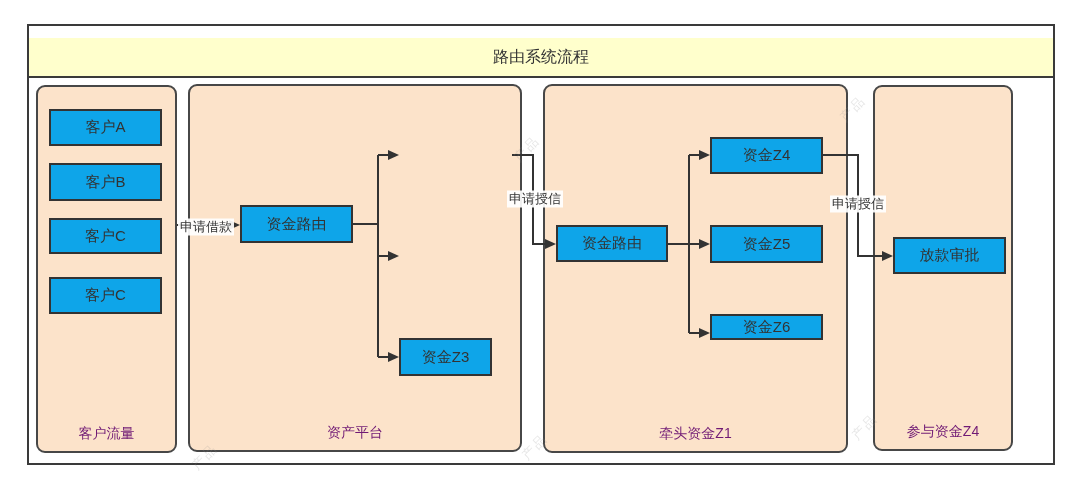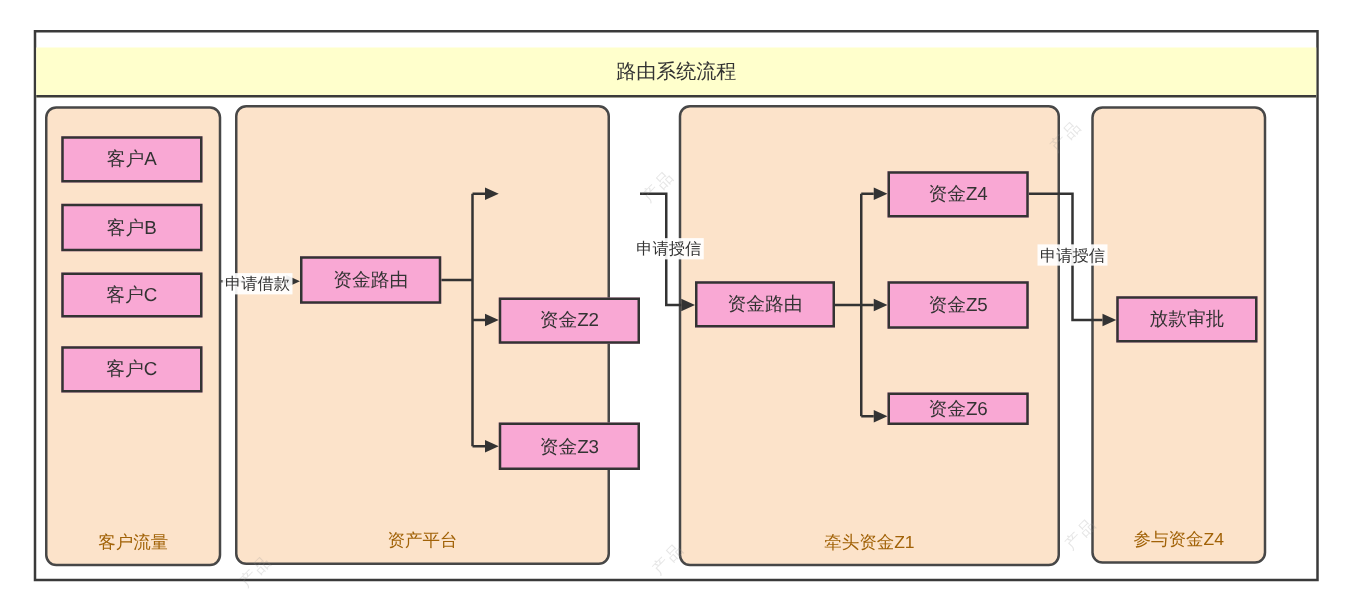--- a/index.html
+++ b/index.html
@@ -9,29 +9,29 @@
   .frame{position:absolute;left:27px;top:24px;width:1028px;height:441px;
          border:2px solid #3a3a3a;background:#fff;box-sizing:border-box;}
   .titlebar{position:absolute;left:0;top:0;width:100%;height:40px;
             background:#ffffcc;border-bottom:2px solid #3a3a3a;box-sizing:border-box;
             display:flex;align-items:center;justify-content:center;
             font-size:16px;color:#333;margin-top:12px;}
 
   .panel{position:absolute;background:#fce3ca;border:2px solid #474747;
          border-radius:9px;box-sizing:border-box;}
   .panel-label{position:absolute;left:0;right:0;bottom:8px;text-align:center;
-               font-size:14px;color:#a16207;}
+               font-size:14px;color:#701a75;}
 
-  .node{position:absolute;background:#f9a8d4;border:2px solid #333;
+  .node{position:absolute;background:#0ea5e9;border:2px solid #333;
         box-sizing:border-box;display:flex;align-items:center;justify-content:center;
         font-size:15px;color:#333;}
 
   .edge-label{position:absolute;transform:translate(-50%,-50%);
               background:rgba(255,255,255,0.92);padding:0 2px;
-              font-size:13px;color:#333;white-space:nowrap;line-height:17px;}
+              font-size:13px;color:#333;white-space:nowrap;line-height:17px;font-family:Liberation Mono, monospace;}
 
   .connectors{position:absolute;left:0;top:0;width:1080px;height:490px;
               pointer-events:none;}
   .connectors path{stroke:#333;stroke-width:2;fill:none;}
   .connectors polygon{fill:#333;stroke:none;}
 
   .wm{position:absolute;transform:rotate(-45deg);color:#8f8f8f;opacity:.22;
       font-size:13px;letter-spacing:2px;white-space:nowrap;}
 </style>
 </head>
@@ -41,21 +41,21 @@
 
   <div class="frame">
     <div class="titlebar">
       <span>路由系统流程</span>
     </div>
   </div>
 
   <div class="panel" style="left:36px;top:85px;width:141px;height:368px">
     <div class="panel-label">客户流量</div>
   </div>
-  <div class="panel" style="left:188px;top:84px;width:300px;height:368px">
+  <div class="panel" style="left:188px;top:84px;width:334px;height:368px">
     <div class="panel-label">资产平台</div>
   </div>
   <div class="panel" style="left:543px;top:84px;width:305px;height:369px">
     <div class="panel-label">牵头资金Z1</div>
   </div>
   <div class="panel" style="left:873px;top:85px;width:140px;height:366px">
     <div class="panel-label">参与资金Z4</div>
   </div>
 
   <svg class="connectors" viewBox="0 0 1080 490" xmlns="http://www.w3.org/2000/svg">
@@ -79,22 +79,21 @@
     <path d="M823 155 H858 V256 H882"></path>
     <polygon points="893,256 882,251 882,261"></polygon>
   </svg>
 
   <div class="node" style="left:49px;top:109px;width:113px;height:37px">客户A</div>
   <div class="node" style="left:49px;top:163px;width:113px;height:38px">客户B</div>
   <div class="node" style="left:49px;top:218px;width:113px;height:36px">客户C</div>
   <div class="node" style="left:49px;top:277px;width:113px;height:37px">客户C</div>
 
   <div class="node" style="left:240px;top:205px;width:113px;height:38px">资金路由</div>
-  <div class="node" style="left:399px;top:238px;width:113px;height:37px">资金Z2</div>
-  <div class="node" style="left:399px;top:338px;width:113px;height:38px">资金Z3</div>
+  <div class="node" style="left:399px;top:338px;width:93px;height:38px">资金Z3</div>
 
   <div class="node" style="left:556px;top:225px;width:112px;height:37px">资金路由</div>
   <div class="node" style="left:710px;top:137px;width:113px;height:37px">资金Z4</div>
   <div class="node" style="left:710px;top:225px;width:113px;height:38px">资金Z5</div>
   <div class="node" style="left:710px;top:314px;width:113px;height:26px">资金Z6</div>
 
   <div class="node" style="left:893px;top:237px;width:113px;height:37px">放款审批</div>
 
   <div class="edge-label" style="left:206px;top:227px">申请借款</div>
   <div class="edge-label" style="left:535px;top:199px">申请授信</div>

